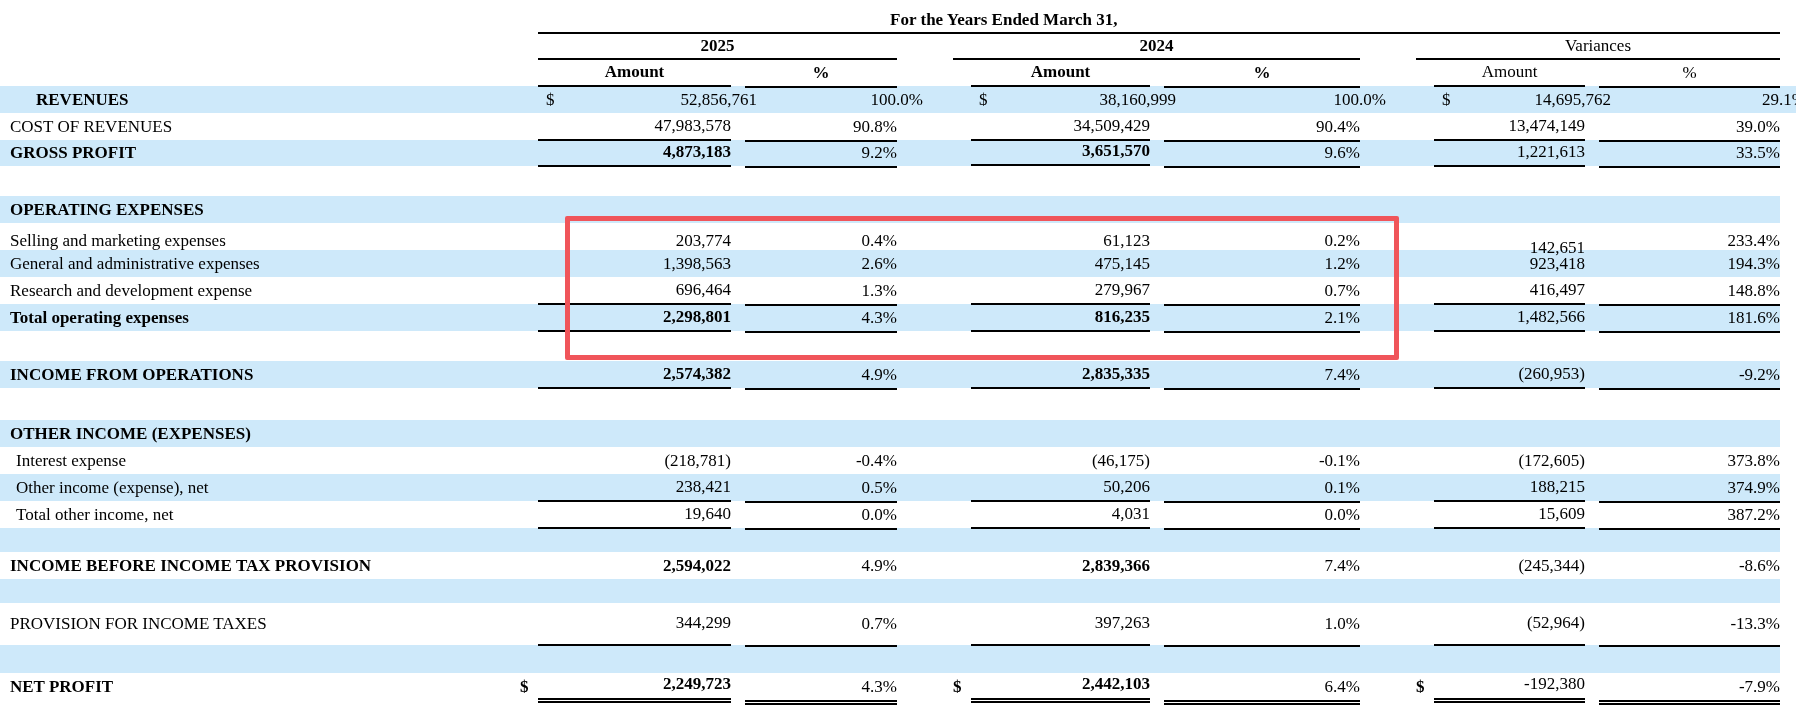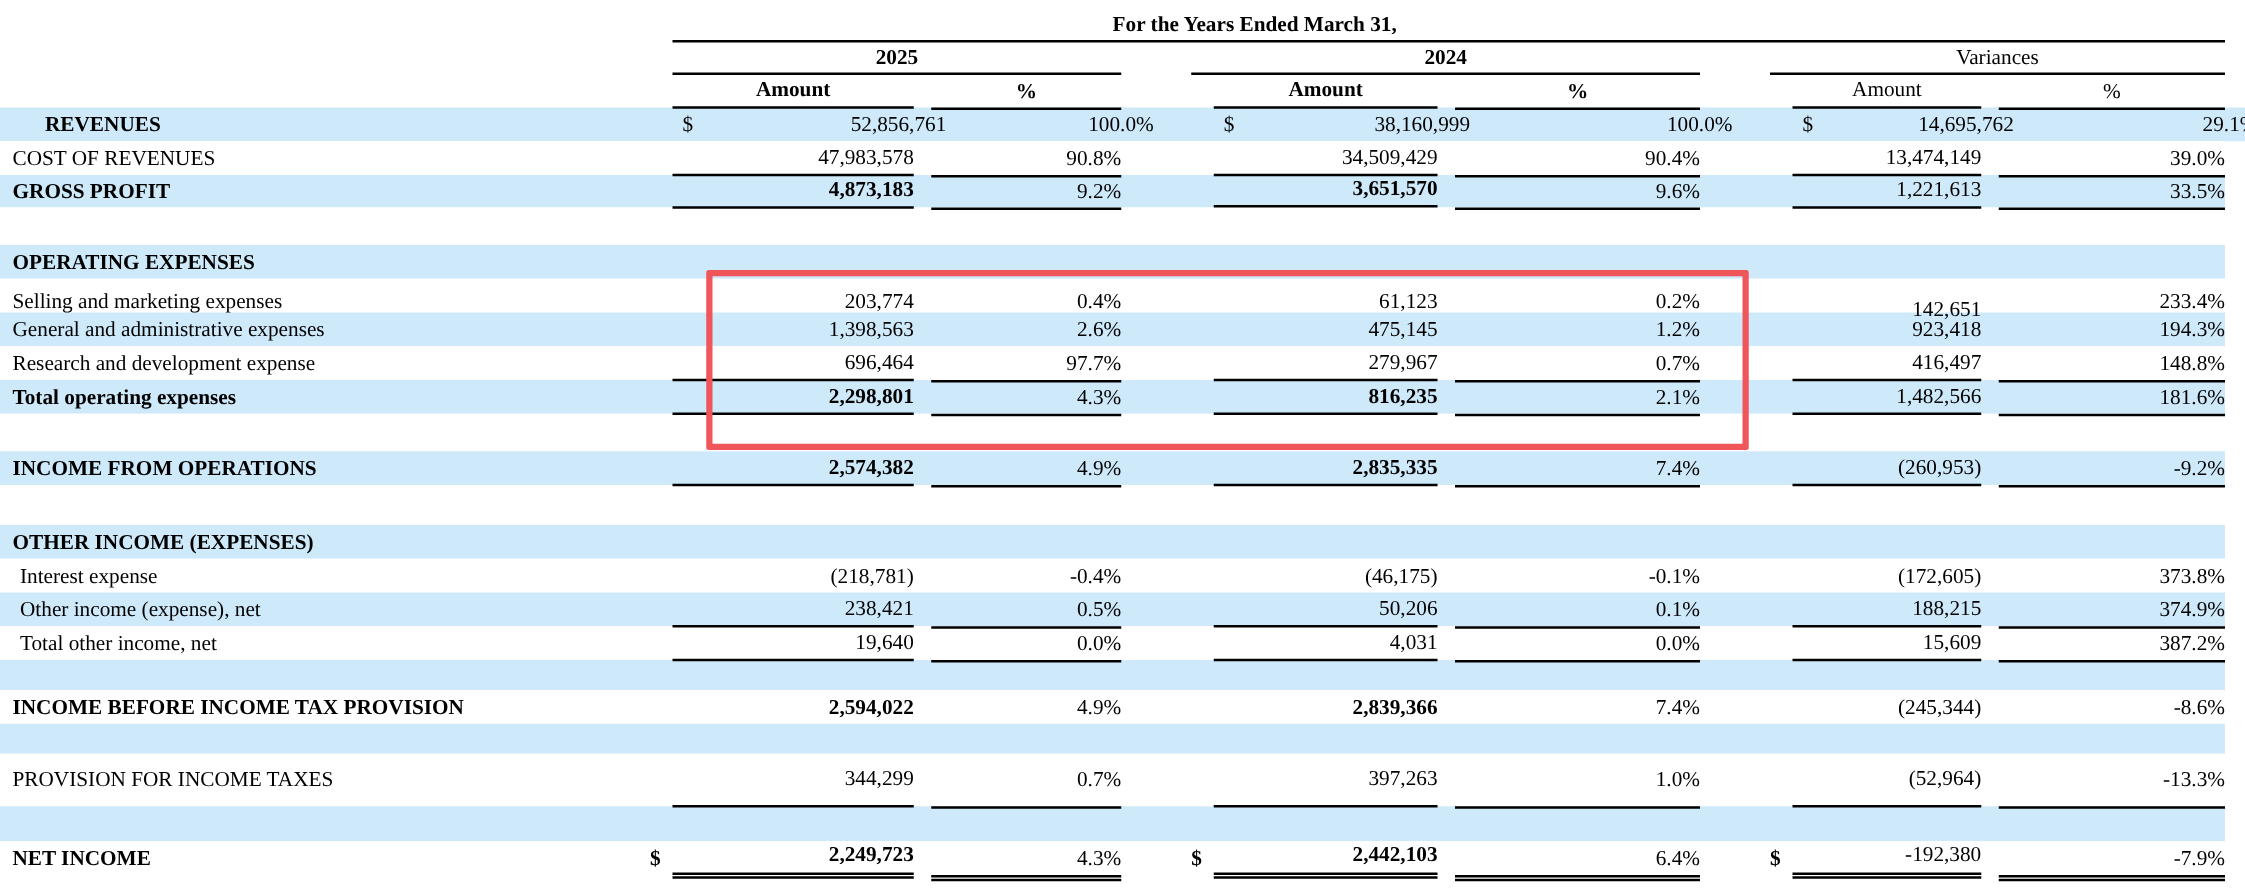--- a/index.html
+++ b/index.html
@@ -184,21 +184,21 @@
           <span class="val">923,418</span>
         </div>
         <div class="c pct" style="grid-column: 12;">194.3%</div>
       </div>
       <div class="row bgw" style="height: 27px;">
         <div class="c label">Research and development expense</div>
         <div class="c amt" style="grid-column: 2;">
           <span class="cur"></span>
           <span class="val us">696,464</span>
         </div>
-        <div class="c pct us" style="grid-column: 4;">97.7%</div>
+        <div class="c pct us" style="grid-column: 4;">1.3%</div>
         <div class="c amt" style="grid-column: 6;">
           <span class="cur"></span>
           <span class="val us">279,967</span>
         </div>
         <div class="c pct us" style="grid-column: 8;">0.7%</div>
         <div class="c amt" style="grid-column: 10;">
           <span class="cur"></span>
           <span class="val us">416,497</span>
         </div>
         <div class="c pct us" style="grid-column: 12;">148.8%</div>
@@ -331,21 +331,21 @@
         </div>
         <div class="c pct us" style="grid-column: 8;">1.0%</div>
         <div class="c amt" style="grid-column: 10;">
           <span class="cur"></span>
           <span class="val us">(52,964)</span>
         </div>
         <div class="c pct us" style="grid-column: 12;">-13.3%</div>
       </div>
       <div class="row bgb" style="height: 28px;"></div>
       <div class="row bgw" style="height: 27px;">
-        <div class="c label b">NET INCOME</div>
+        <div class="c label b">NET PROFIT</div>
         <div class="c amt" style="grid-column: 2;">
           <span class="cur b">$</span>
           <span class="val b ud">2,249,723</span>
         </div>
         <div class="c pct ud" style="grid-column: 4;">4.3%</div>
         <div class="c amt" style="grid-column: 6;">
           <span class="cur b">$</span>
           <span class="val b ud">2,442,103</span>
         </div>
         <div class="c pct ud" style="grid-column: 8;">6.4%</div>

